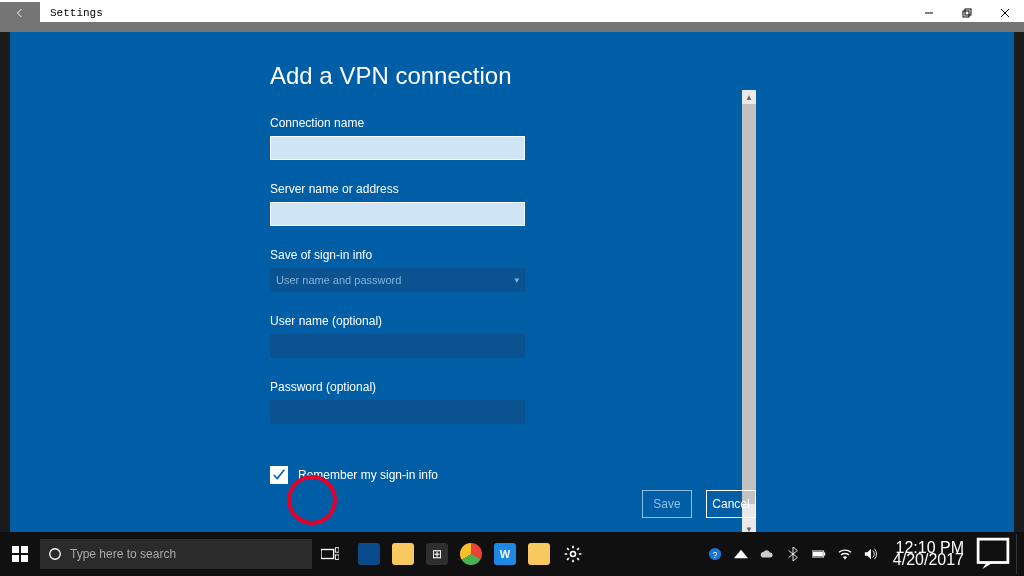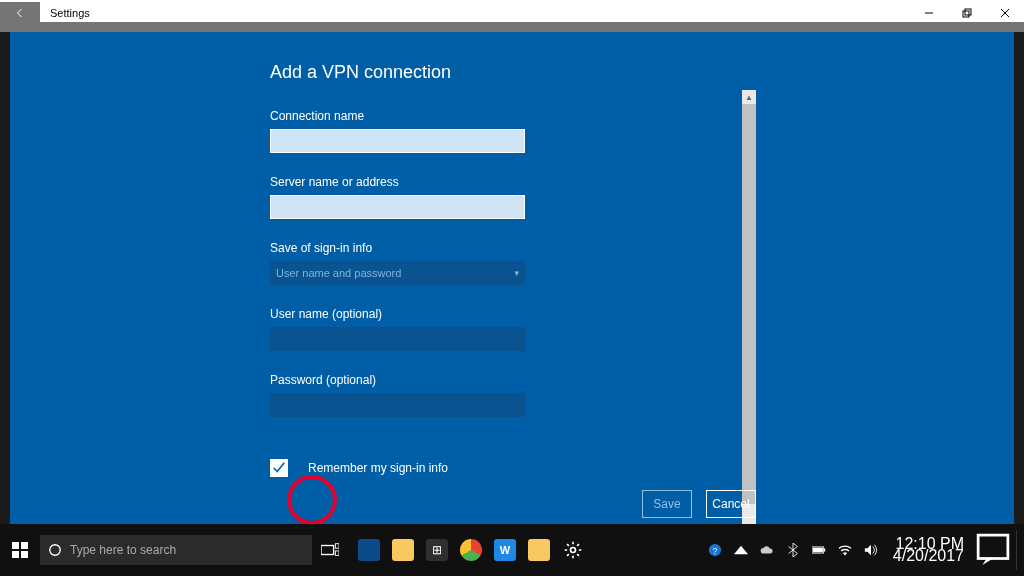--- a/index.html
+++ b/index.html
@@ -1,54 +1,54 @@
 <!DOCTYPE html>
 <html><head>
 <meta charset="utf-8">
 <style>
   * { box-sizing: border-box; margin: 0; padding: 0; }
   html, body { width: 1024px; height: 576px; font-family: "Segoe UI", Tahoma, sans-serif; overflow: hidden; }
   .desktop { position: relative; width: 1024px; height: 576px; background: #1b1b1b; }
   
-  .titlebar { position: absolute; top: 0; left: 0; right: 0; height: 26px; background: #ffffff; display: flex; align-items: center; }
+  .titlebar { position: absolute; top: 0; left: 0; right: 0; height: 26px; background: #ffffff; display: flex; align-items: center; font-family: Liberation Mono, monospace; }
   .titlebar .back { width: 40px; height: 22px; background: #757575; display: flex; align-items: center; justify-content: center; color: #fff; }
   .titlebar .back svg { width: 12px; height: 12px; }
   .titlebar .title { padding-left: 10px; font-size: 11px; color: #000; }
   .titlebar .win-controls { margin-left: auto; display: flex; }
   .titlebar .wc { width: 38px; height: 22px; display: flex; align-items: center; justify-content: center; font-size: 10px; }
   .titlebar .wc svg { width: 10px; height: 10px; }
   .graybar { position: absolute; top: 22px; left: 0; right: 0; height: 10px; background: #757575; }
 
   
   .bluepane { position: absolute; top: 32px; left: 10px; right: 10px; bottom: 40px; background: #005ea6; color: #ffffff; }
   .dialog-content { position: absolute; top: 30px; left: 260px; width: 500px; }
-  .page-title { font-size: 18px; font-weight: 300; margin-bottom: 26px; }
+  .page-title { font-size: 24px; font-weight: 300; margin-bottom: 26px; }
   .field-block { margin-bottom: 22px; }
   .field-label { font-size: 12px; margin-bottom: 6px; display: block; }
   .txt { width: 255px; height: 24px; border: 1px solid #ffffff; background: #cfe5f5; padding: 0 6px; font-size: 12px; color: #000; }
   .txt-dark { width: 255px; height: 24px; border: none; background: #0a5290; padding: 0 6px; font-size: 12px; color: #cfe5f5; }
   .sel { width: 255px; height: 24px; border: none; background: #0a5290; color: #7eb5dd; font-size: 11px; padding: 12px 6px; display: flex; align-items: center; justify-content: space-between; }
   .sel .chev { font-size: 9px; color: #7eb5dd; }
-  .chk-row { display: flex; align-items: center; gap: 20px; margin-top: 42px; }
+  .chk-row { display: flex; align-items: center; gap: 10px; margin-top: 42px; }
   .chkbox { width: 18px; height: 18px; background: #ffffff; display: flex; align-items: center; justify-content: center; }
   .chkbox svg { width: 14px; height: 14px; }
   .chk-label { font-size: 12px; }
   .red-circle { position: absolute; width: 50px; height: 50px; border: 4px solid #e3002b; border-radius: 50%; left: 277px; top: 443px; pointer-events: none; }
 
   .scrollbar { position: absolute; top: 58px; right: 258px; width: 14px; height: 446px; background: #e9e9e9; display: flex; flex-direction: column; align-items: center; }
   .scrollbar .arrow { width: 14px; height: 14px; font-size: 8px; color: #666; display: flex; align-items: center; justify-content: center; }
   .scrollbar .track { flex: 1; width: 14px; background: #e9e9e9; position: relative; }
   .scrollbar .thumb { position: absolute; top: 0; left: 0; width: 14px; height: 400px; background: #c1c1c1; }
 
   .btn-row { position: absolute; bottom: 18px; right: 258px; display: flex; gap: 14px; }
   .btn { width: 50px; height: 28px; border: 1px solid #ffffff; background: transparent; color: #ffffff; font-size: 12px; display: flex; align-items: center; justify-content: center; }
   .btn.disabled { color: #8fc0e2; border-color: #8fc0e2; }
 
   
-  .taskbar { position: absolute; bottom: 0; left: 0; right: 0; height: 52px; background: #101010; display: flex; align-items: center; color: #fff; }
+  .taskbar { position: absolute; bottom: 0; left: 0; right: 0; height: 44px; background: #101010; display: flex; align-items: center; color: #fff; }
   .start { width: 40px; height: 40px; display: flex; align-items: center; justify-content: center; }
   .start svg { width: 16px; height: 16px; }
   .searchbox { width: 272px; height: 30px; background: #2b2b2b; display: flex; align-items: center; padding: 0 8px; gap: 8px; color: #aaa; font-size: 12px; }
   .searchbox svg { width: 14px; height: 14px; }
   .task-ic { width: 36px; height: 40px; display: flex; align-items: center; justify-content: center; }
   .task-ic svg { width: 18px; height: 18px; }
   .task-apps { display: flex; align-items: center; margin-left: 4px; }
   .app { width: 34px; height: 40px; display: flex; align-items: center; justify-content: center; }
   .app .ico { width: 22px; height: 22px; border-radius: 3px; }
   .tray { margin-left: auto; display: flex; align-items: center; gap: 6px; padding-right: 4px; }

